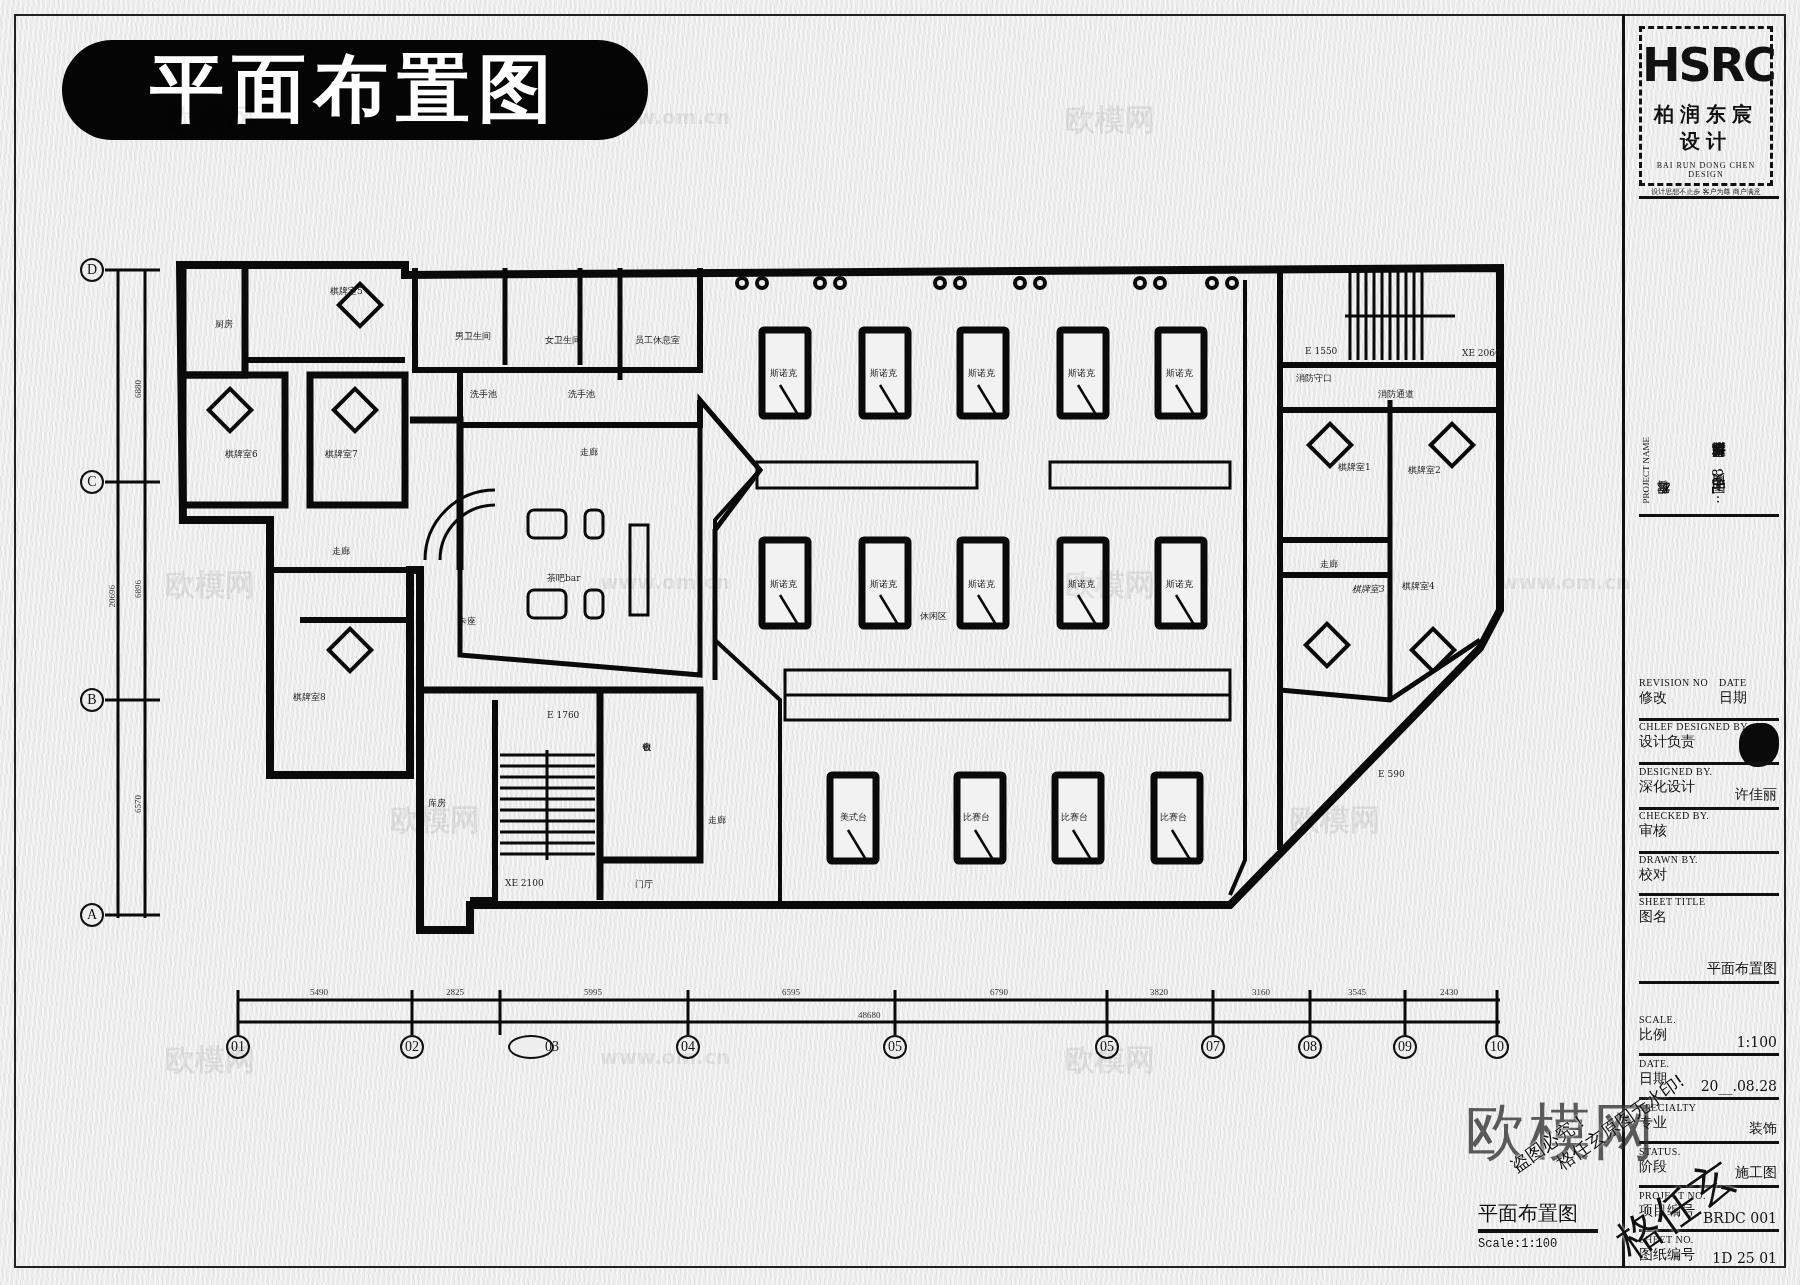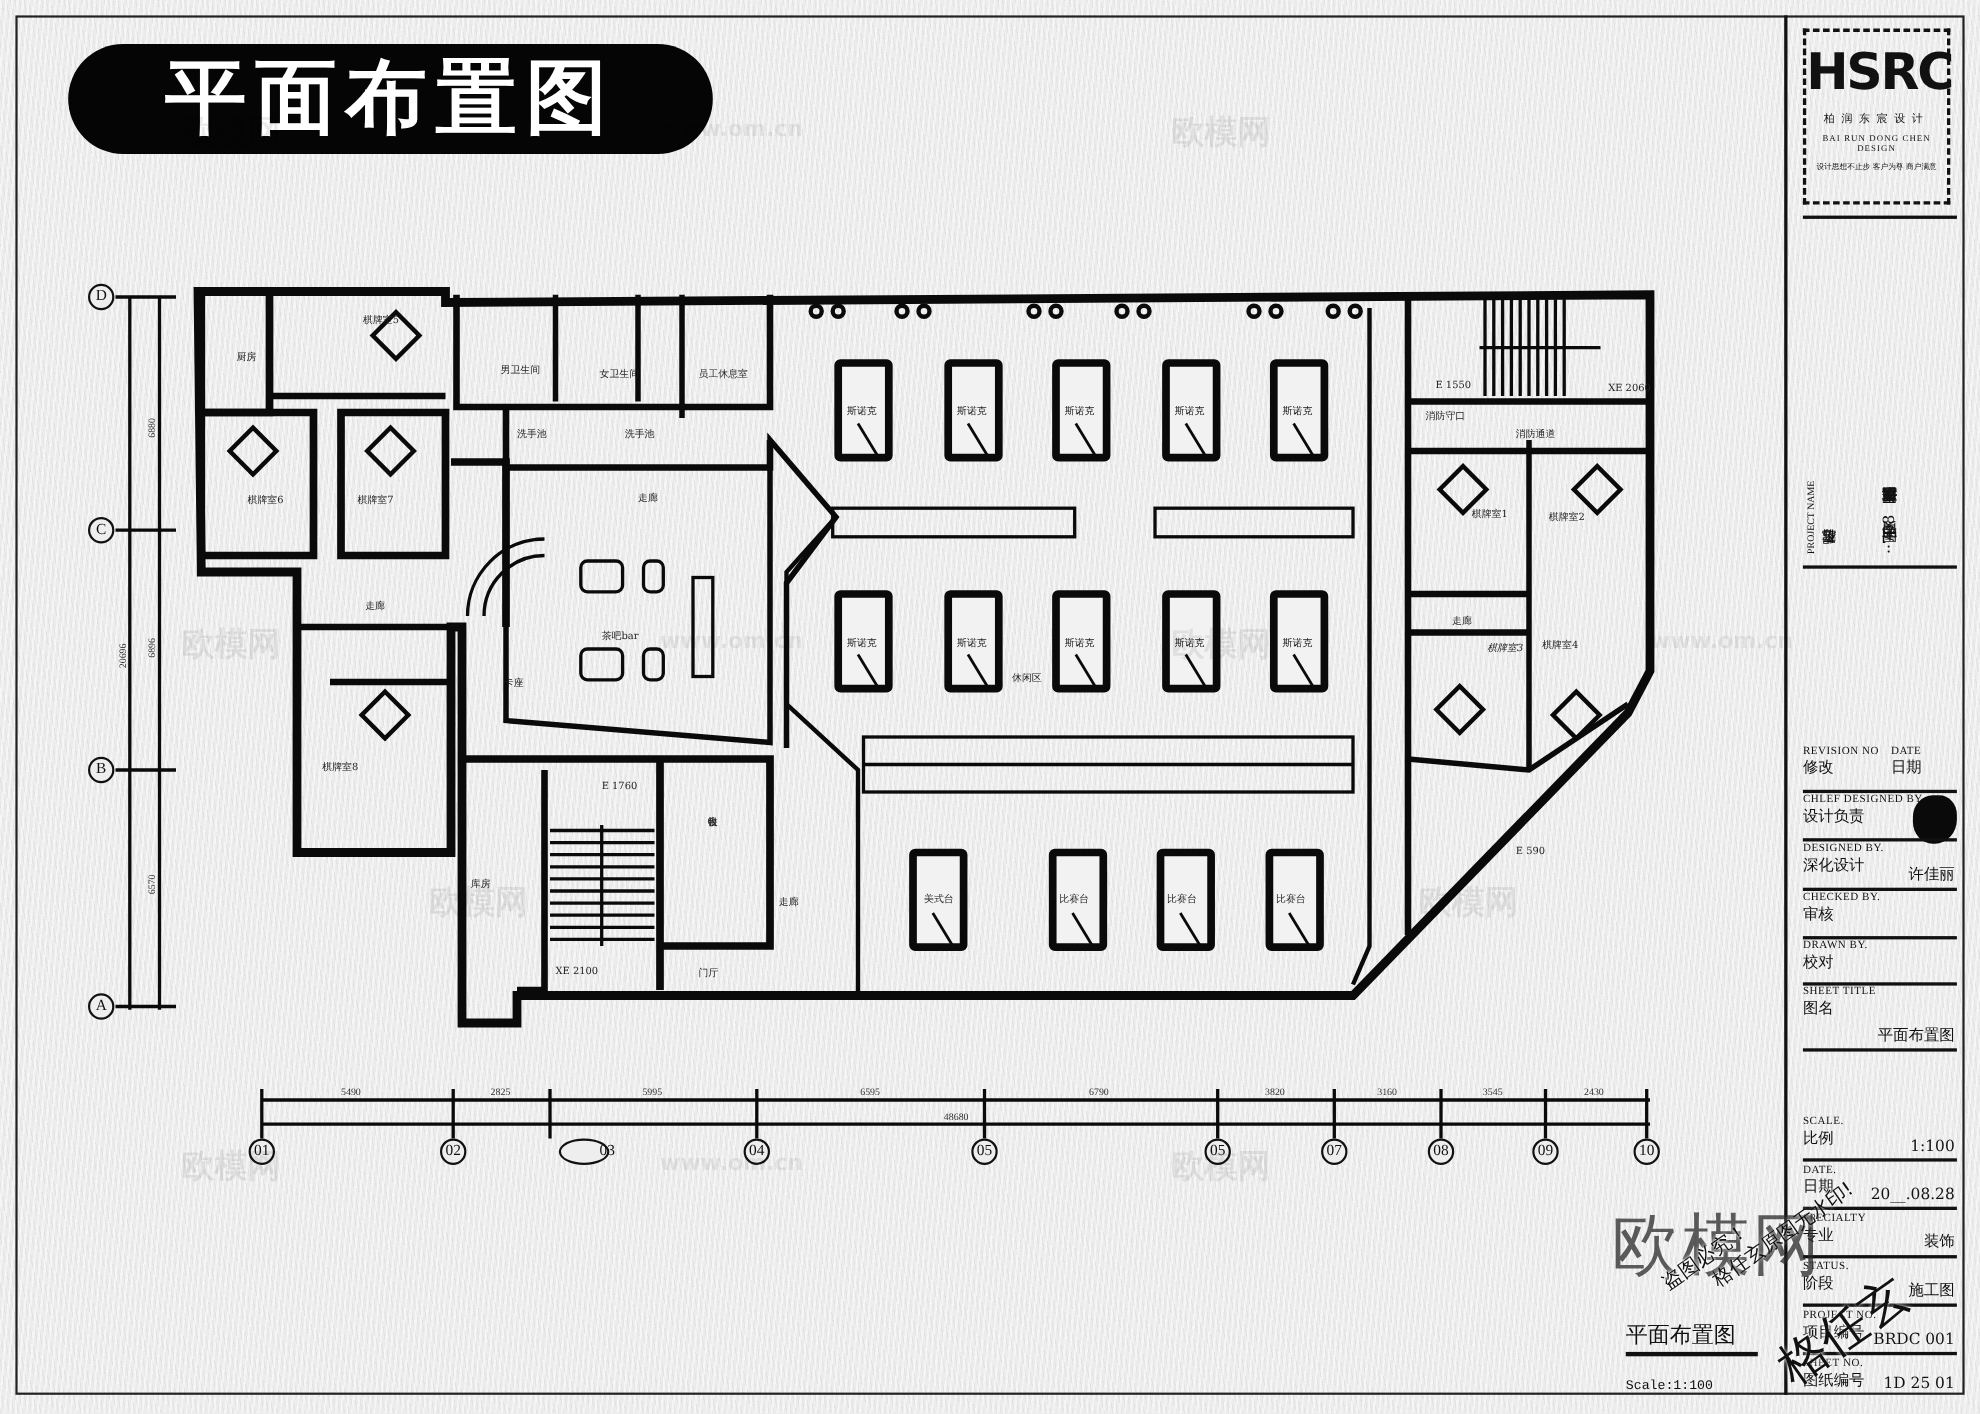--- a/index.html
+++ b/index.html
@@ -9,21 +9,21 @@
       repeating-linear-gradient(95deg,rgba(255,255,255,0.35) 0 2px,rgba(0,0,0,0.02) 2px 5px),
       repeating-linear-gradient(80deg,rgba(0,0,0,0.025) 0 1px,rgba(255,255,255,0.2) 1px 4px),
       #ededed;}
   .frame{position:absolute;left:14px;top:14px;width:1772px;height:1254px;border:2px solid #222;box-sizing:border-box;}
   .title-pill{position:absolute;left:62px;top:40px;width:586px;height:100px;background:#050505;border-radius:50px;display:flex;align-items:center;justify-content:center;}
   .title-pill span{color:#fff;font-weight:bold;font-size:74px;letter-spacing:8px;font-family:"DejaVu Sans",sans-serif;}
   .plan{position:absolute;left:0;top:0;}
   .tb{position:absolute;left:1622px;top:14px;width:164px;height:1254px;border-left:3px solid #111;box-sizing:border-box;}
   .tb-logo{position:absolute;left:14px;top:12px;width:134px;height:160px;border:3px dashed #111;box-sizing:border-box;text-align:center;}
   .tb-logo .mark{font-family:"DejaVu Sans",sans-serif;font-weight:bold;font-size:46px;letter-spacing:-2px;margin-top:10px;line-height:52px;}
-  .tb-logo .cn{font-family:"DejaVu Serif",serif;font-size:10px;letter-spacing:6px;margin-top:10px;}
+  .tb-logo .cn{font-family:"DejaVu Serif",serif;font-size:20px;letter-spacing:6px;margin-top:10px;font-weight:bold;}
   .tb-logo .en{font-family:"Liberation Serif",serif;font-size:8px;letter-spacing:1px;margin-top:6px;}
   .tb-logo .motto{font-family:"DejaVu Serif",serif;font-size:7px;margin-top:8px;}
   .tb-rule{position:absolute;left:14px;width:140px;border-top:3px solid #111;}
   .tb-proj{position:absolute;left:14px;top:190px;width:140px;height:310px;}
   .vert{position:absolute;writing-mode:vertical-rl;transform:rotate(180deg);font-family:"DejaVu Serif",serif;}
   .tb-row{position:absolute;left:14px;width:140px;font-family:"Liberation Serif",serif;}
   .tb-row .en{font-size:10px;letter-spacing:0.5px;line-height:12px;}
   .tb-row .cn{font-size:14px;line-height:16px;font-family:Liberation Sans, sans-serif;}
   .tb-row .val{position:absolute;right:2px;bottom:2px;font-size:14px;font-family:"DejaVu Serif",serif;}
   .tb-row .line{position:absolute;left:0;right:0;bottom:-4px;border-top:3px solid #111;}
@@ -31,21 +31,21 @@
   .dimtxt{position:absolute;font-family:"Liberation Serif",serif;font-size:9px;color:#333;}
   .axis{position:absolute;width:24px;height:24px;border:2px solid #111;border-radius:50%;box-sizing:border-box;background:#eee;font-family:"Liberation Serif",serif;font-size:14px;display:flex;align-items:center;justify-content:center;}
   .wm{position:absolute;font-family:"DejaVu Sans",sans-serif;color:rgba(0,0,0,0.08);font-size:30px;font-weight:bold;}
   .wmurl{position:absolute;font-family:"DejaVu Sans",sans-serif;color:rgba(0,0,0,0.07);font-size:20px;font-weight:bold;}
   .stamp{position:absolute;left:1465px;top:1090px;font-family:"DejaVu Sans",sans-serif;font-size:62px;color:rgba(40,40,40,0.75);letter-spacing:2px;}
   .stamp2{position:absolute;left:1505px;top:1130px;transform:rotate(-35deg);font-size:18px;color:#111;font-family:"DejaVu Sans",sans-serif;white-space:nowrap;text-shadow:0 0 3px #fff,0 0 3px #fff;}
   .stamp3{position:absolute;left:1610px;top:1180px;transform:rotate(-35deg);font-size:44px;color:#111;font-family:"DejaVu Sans",sans-serif;white-space:nowrap;text-shadow:0 0 4px #fff;}
   .stamp4{position:absolute;left:1540px;top:1075px;transform:rotate(-35deg);font-size:30px;color:#111;font-family:"DejaVu Sans",sans-serif;white-space:nowrap;text-shadow:0 0 4px #fff;}
   .sheet-cap{position:absolute;left:1478px;top:1200px;width:120px;}
   .sheet-cap .t{font-family:"DejaVu Serif",serif;font-size:20px;border-bottom:4px solid #111;padding-bottom:2px;}
-  .sheet-cap .s{font-family:"Liberation Mono",monospace;font-size:12px;margin-top:20px;}
+  .sheet-cap .s{font-family:"Liberation Mono",monospace;font-size:12px;margin-top:4px;}
 </style>
 </head>
 <body>
 
 <div class="paper"></div>
 <div class="frame"></div>
 
 <div class="title-pill">
   <span>平面布置图</span>
 </div>
@@ -347,21 +347,21 @@
   <div class="tb-row" style="top:796px;height:40px;">
     <div class="en">CHECKED BY.</div>
     <div class="cn">审核</div>
     <div class="line"></div>
   </div>
   <div class="tb-row" style="top:840px;height:38px;">
     <div class="en">DRAWN BY.</div>
     <div class="cn">校对</div>
     <div class="line"></div>
   </div>
-  <div class="tb-row" style="top:882px;height:56px;">
+  <div class="tb-row" style="top:882px;height:84px;">
     <div class="en">SHEET TITLE</div>
     <div class="cn">图名</div>
     <div class="val">平面布置图</div>
     <div class="line"></div>
   </div>
   <div class="tb-row" style="top:1000px;height:38px;">
     <div class="en">SCALE.</div>
     <div class="cn">比例</div>
     <div class="val">1:100</div>
     <div class="line"></div>

